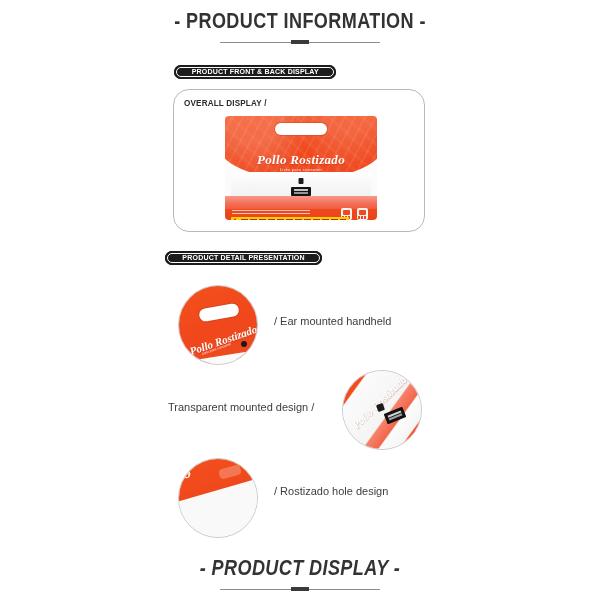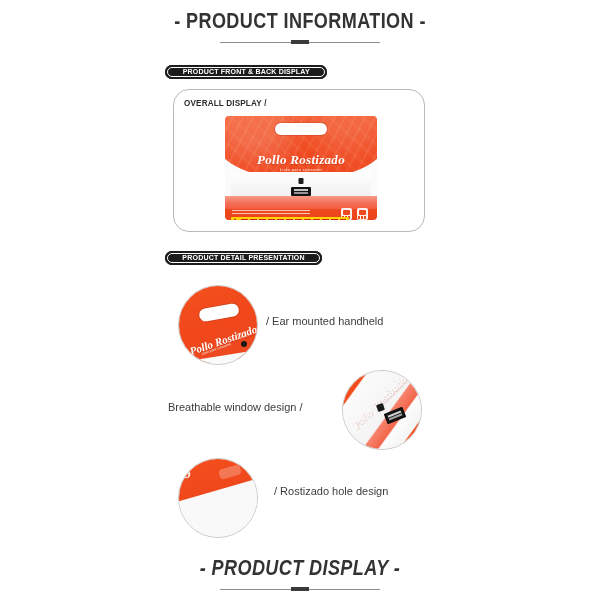--- a/index.html
+++ b/index.html
@@ -514,21 +514,21 @@
 <body>
 
 <div class="section-title-wrap" style="top:10px;">
   <div class="section-title">- PRODUCT INFORMATION -</div>
   <div class="title-rule">
     <div class="line"></div>
     <div class="nub"></div>
   </div>
 </div>
 
-<div class="pill" style="left:165px; top:65px;">
+<div class="pill" style="left:174px; top:65px;">
   <span class="pill-text">PRODUCT FRONT &amp; BACK DISPLAY</span>
 </div>
 
 <div class="display-card">
   <div class="card-label">OVERALL DISPLAY /</div>
 
   <div class="bag bag-main">
     <div class="top-orange"></div>
     <div class="handle"></div>
     <div class="brand">Pollo Rostizado</div>
@@ -556,23 +556,23 @@
 </div>
 
 <div class="circle" id="circle-handle">
   <div class="c-bg"></div>
   <div class="c-wipe"></div>
   <div class="c-handle"></div>
   <div class="c-script">Pollo Rostizado</div>
   <div class="c-sub">Listo para consumir</div>
   <div class="c-dot"></div>
 </div>
-<div class="caption" style="left:266px; top:316px;">/ Ear mounted handheld</div>
-
-<div class="caption" style="left:168px; top:402px;">Breathable window design /</div>
+<div class="caption" style="left:274px; top:316px;">/ Ear mounted handheld</div>
+
+<div class="caption" style="left:168px; top:402px;">Transparent mounted design /</div>
 <div class="circle" id="circle-window">
   <div class="c-bg"></div>
   <div class="c-script">Pollo Rostizado</div>
   <div class="c-sub">Listo para consumir</div>
   <div class="c-vent"></div>
   <div class="c-label"></div>
 </div>
 
 <div class="circle" id="circle-hole">
   <div class="c-bg"></div>

